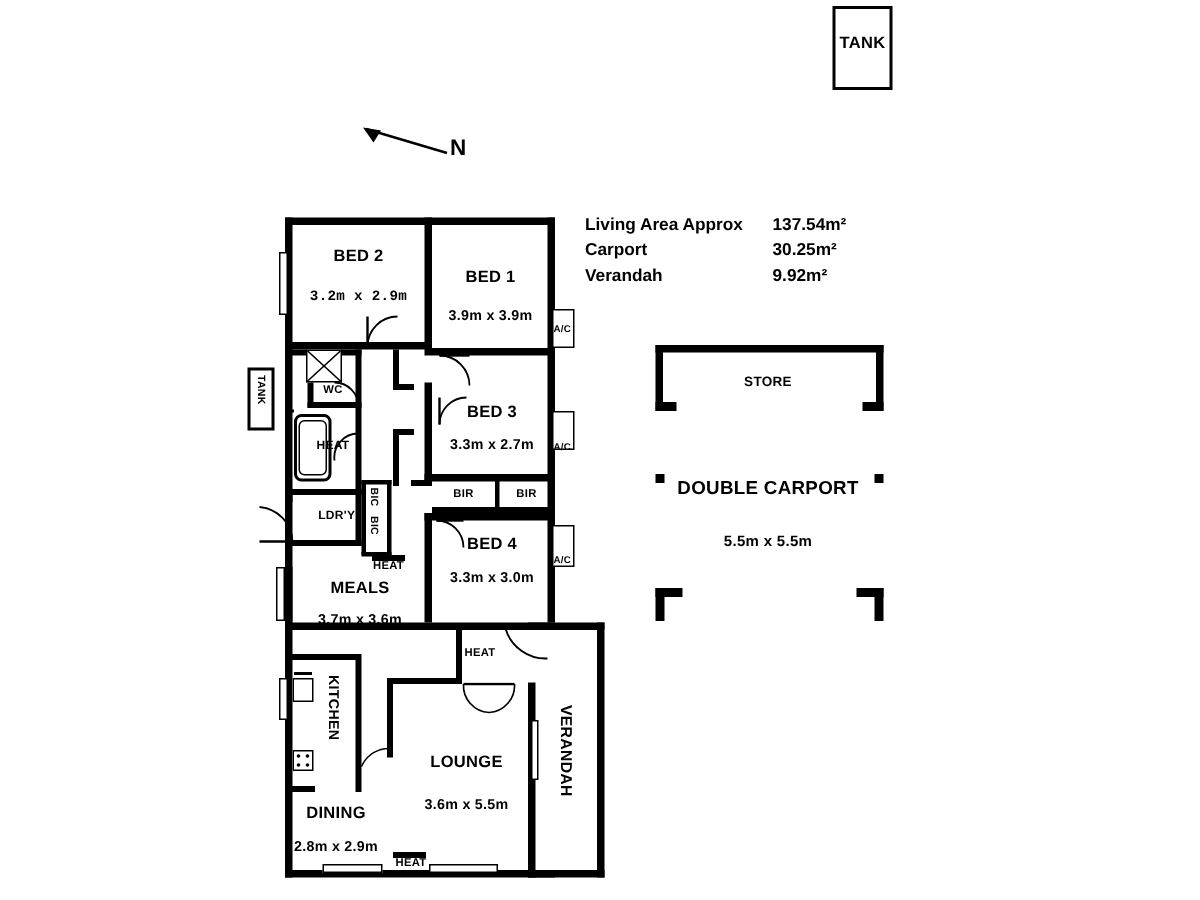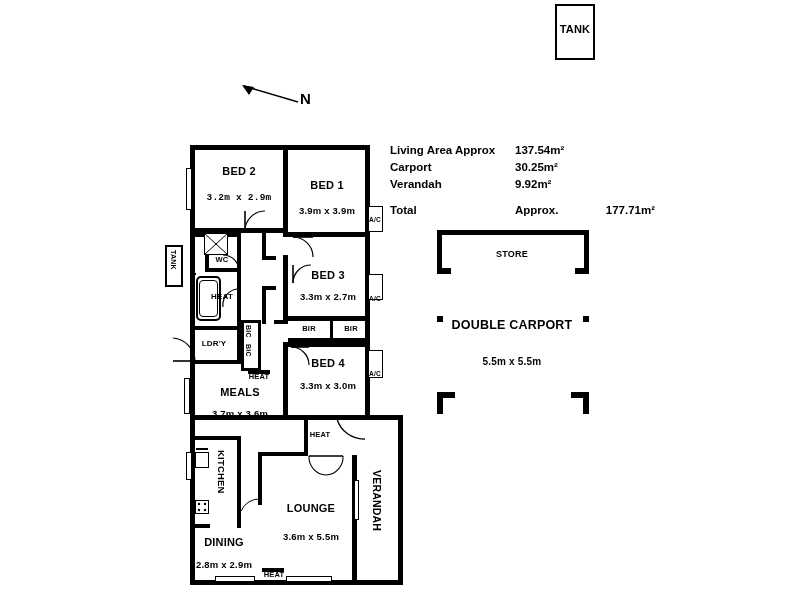--- a/index.html
+++ b/index.html
@@ -81,25 +81,20 @@
       <div class="val">137.54m²</div>
     </div>
     <div class="row">
       <div class="name">Carport</div>
       <div class="val">30.25m²</div>
     </div>
     <div class="row">
       <div class="name">Verandah</div>
       <div class="val">9.92m²</div>
     </div>
-    <div class="row" style="margin-top:9px;">
-      <div class="name">Total</div>
-      <div style="width:60px;">Approx.</div>
-      <div style="width:80px; text-align:right;">177.71m²</div>
-    </div>
   </div>
 
   <div class="wall" style="left:437px; top:230px; width:152px; height:5px;"></div>
   <div class="wall" style="left:437px; top:230px; width:5px; height:44px;"></div>
   <div class="wall" style="left:584px; top:230px; width:5px; height:44px;"></div>
   <div class="lbl center" style="left:512px; top:249px; font-size:9px;">STORE</div>
   <div class="wall" style="left:437px; top:268px; width:14px; height:6px;"></div>
   <div class="wall" style="left:575px; top:268px; width:14px; height:6px;"></div>
 
   <div class="wall" style="left:437px; top:316px; width:6px; height:6px;"></div>
@@ -265,21 +260,21 @@
   <div class="lbl center" style="left:240px; top:408px; font-size:9.5px;text-align:center;">3.7m x 3.6m</div>
 
   <div class="lbl center" style="left:311px; top:502px; font-size:11px;">LOUNGE</div>
   <div class="lbl center" style="left:311px; top:531px; font-size:9.5px;">3.6m x 5.5m</div>
 
   <div class="lbl center" style="left:224px; top:536px; font-size:11px;">DINING</div>
   <div class="lbl center" style="left:224px; top:559px; font-size:9.5px;">2.8m x 2.9m</div>
 
   <div class="lbl center" style="left:222px; top:255px; font-size:7.5px;">WC</div>
   <div class="lbl center" style="left:222px; top:292px; font-size:8px;">HEAT</div>
-  <div class="lbl center" style="left:214px; top:339px; font-size:8px;">LDR'Y</div>
+  <div class="lbl center" style="left:214px; top:339px; font-size:8px;padding-left:21px;">LDR'Y</div>
   <div class="lbl" style="left:245px; top:325px; font-size:7px; writing-mode:vertical-rl;">BIC</div>
   <div class="lbl" style="left:245px; top:344px; font-size:7px; writing-mode:vertical-rl;">BIC</div>
   <div class="lbl center" style="left:259px; top:372px; font-size:7.5px;">HEAT</div>
   <div class="lbl center" style="left:274px; top:570px; font-size:7.5px;">HEAT</div>
   <div class="lbl center" style="left:309px; top:324px; font-size:7.5px;">BIR</div>
   <div class="lbl center" style="left:351px; top:324px; font-size:7.5px;">BIR</div>
   <div class="lbl" style="left:216px; top:450px; font-size:9.5px; writing-mode:vertical-rl;">KITCHEN</div>
   <div class="lbl center" style="left:320px; top:430px; font-size:7.5px;">HEAT</div>
   <div class="lbl" style="left:371px; top:470px; font-size:10.5px; writing-mode:vertical-rl;">VERANDAH</div>
 

